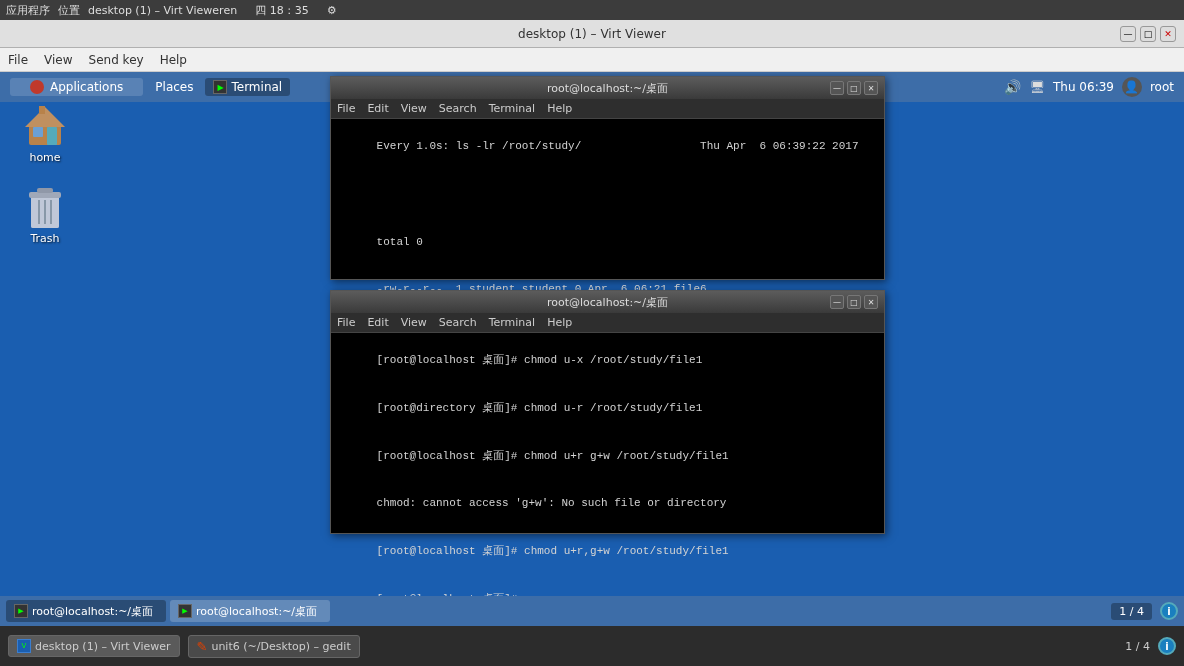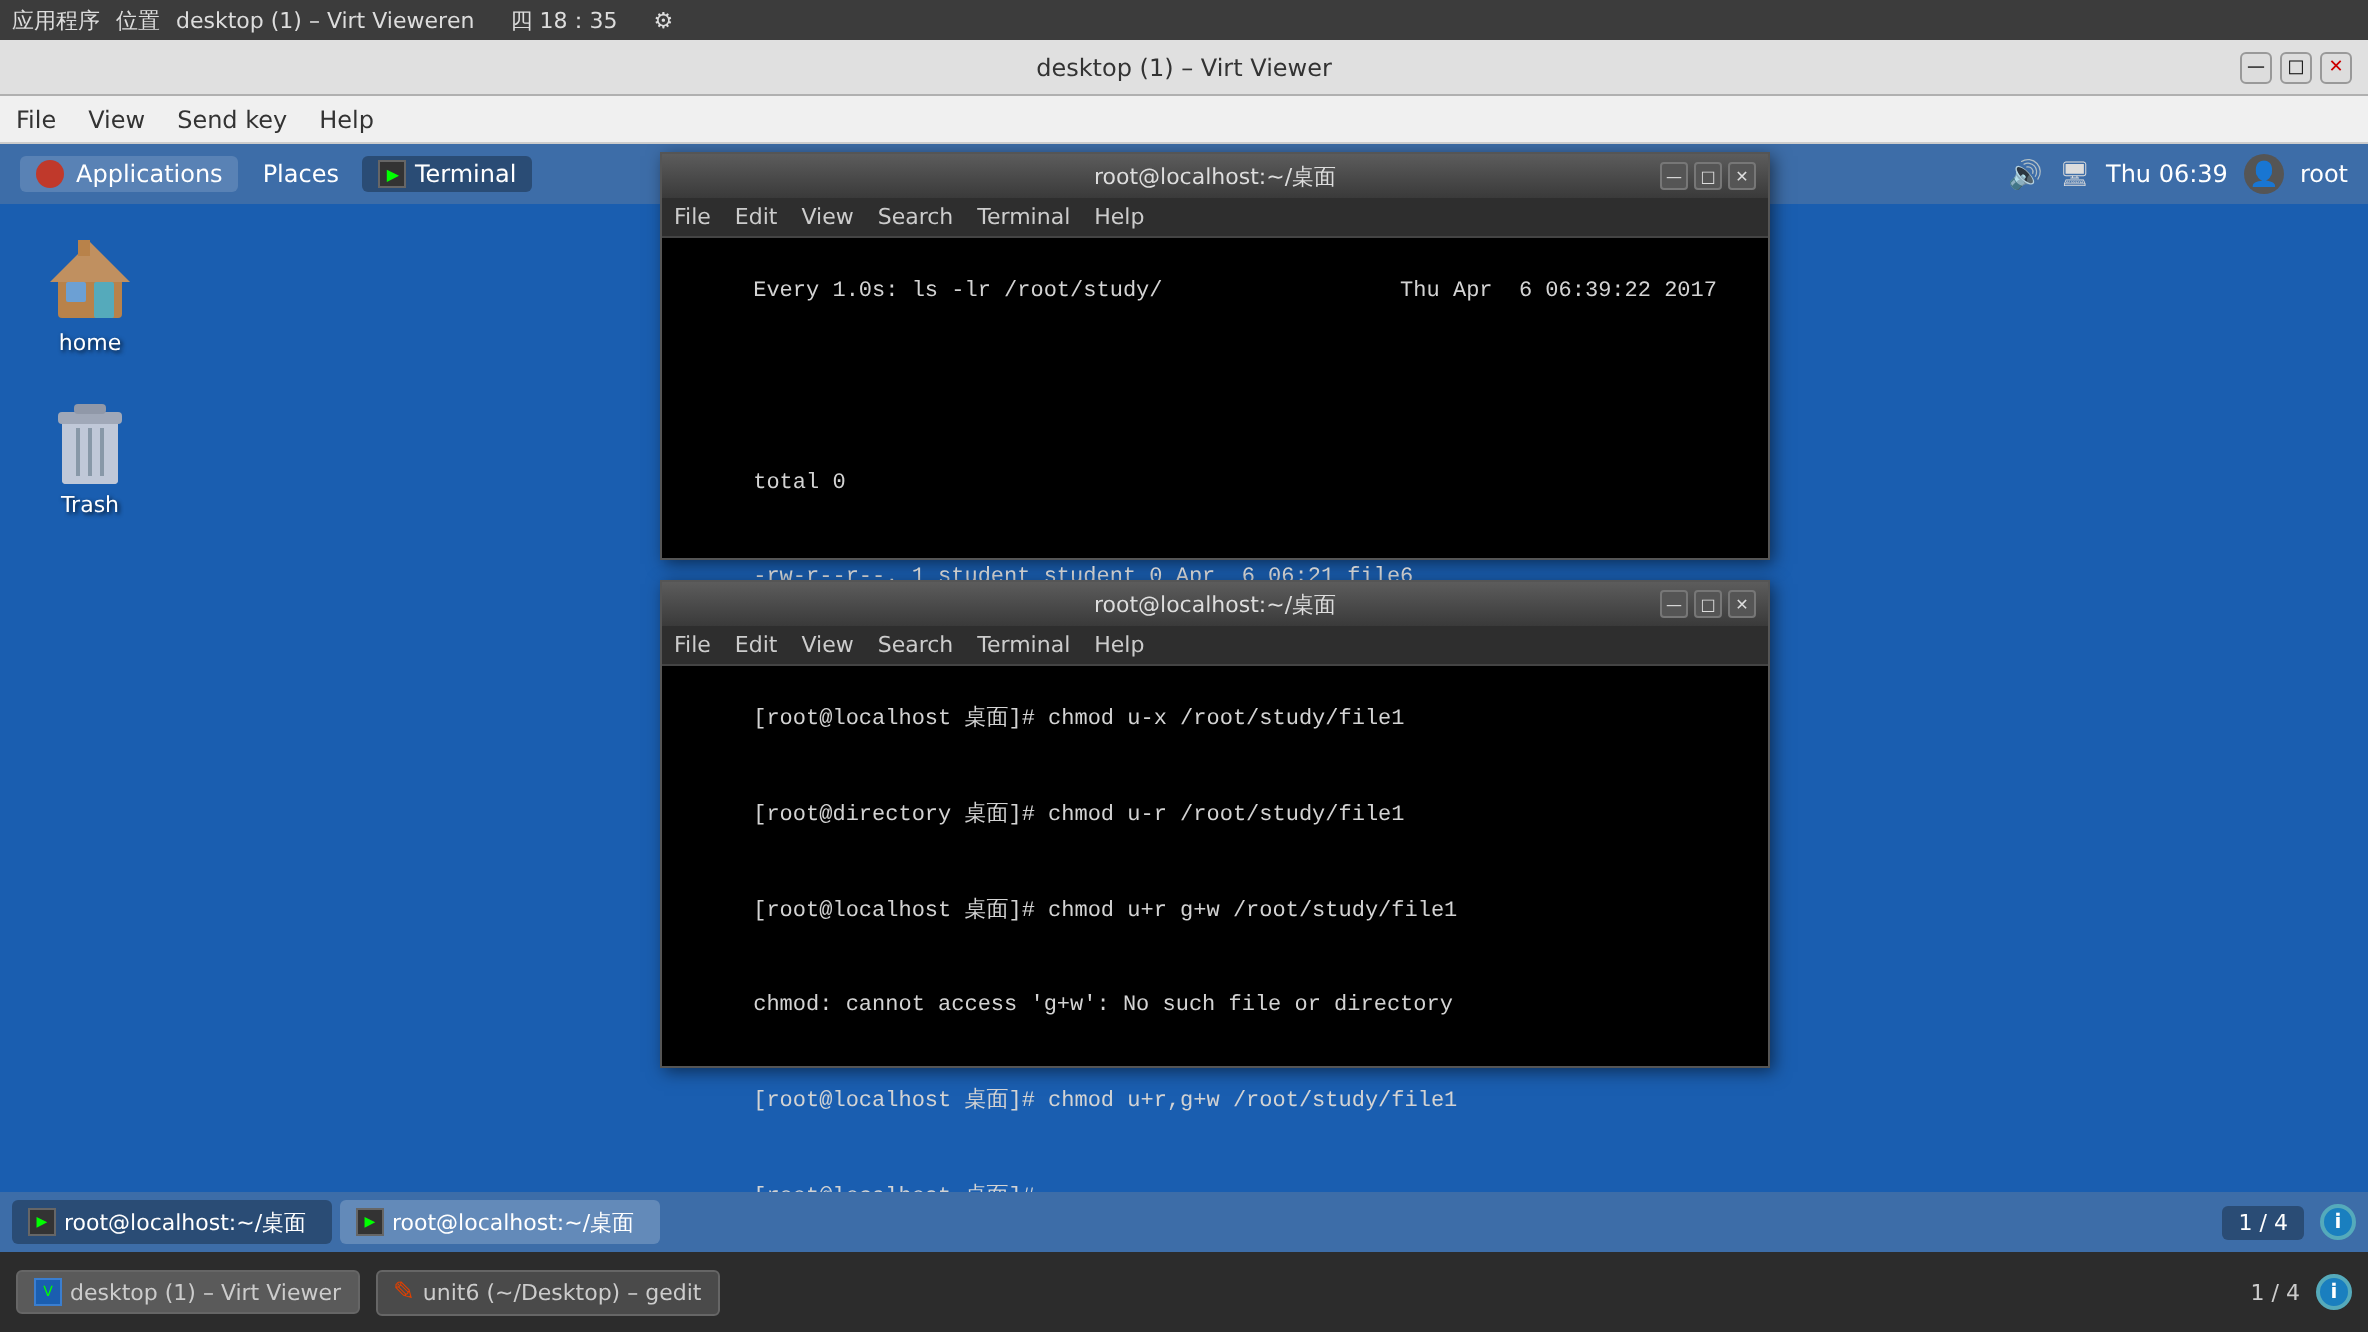--- a/index.html
+++ b/index.html
@@ -108,21 +108,21 @@
       display: flex;
       align-items: center;
       gap: 4px;
     }
     .guest-app-menu {
       display: flex;
       align-items: center;
       gap: 2px;
       background: rgba(255,255,255,0.15);
       border-radius: 3px;
-      padding: 2px 8px;
+      padding: 2px 20px;
       color: #fff;
       font-size: 12px;
       cursor: pointer;
     }
     .guest-app-menu .red-dot {
       width: 14px;
       height: 14px;
       border-radius: 50%;
       background: #c0392b;
       display: inline-block;
@@ -162,21 +162,21 @@
       align-items: center;
       gap: 8px;
       color: #fff;
       font-size: 12px;
     }
 
     
     .desktop-icons {
       position: absolute;
       left: 10px;
-      top: 45px;
+      top: 31px;
       display: flex;
       flex-direction: column;
       gap: 20px;
     }
     .desktop-icon {
       display: flex;
       flex-direction: column;
       align-items: center;
       gap: 4px;
       cursor: pointer;

